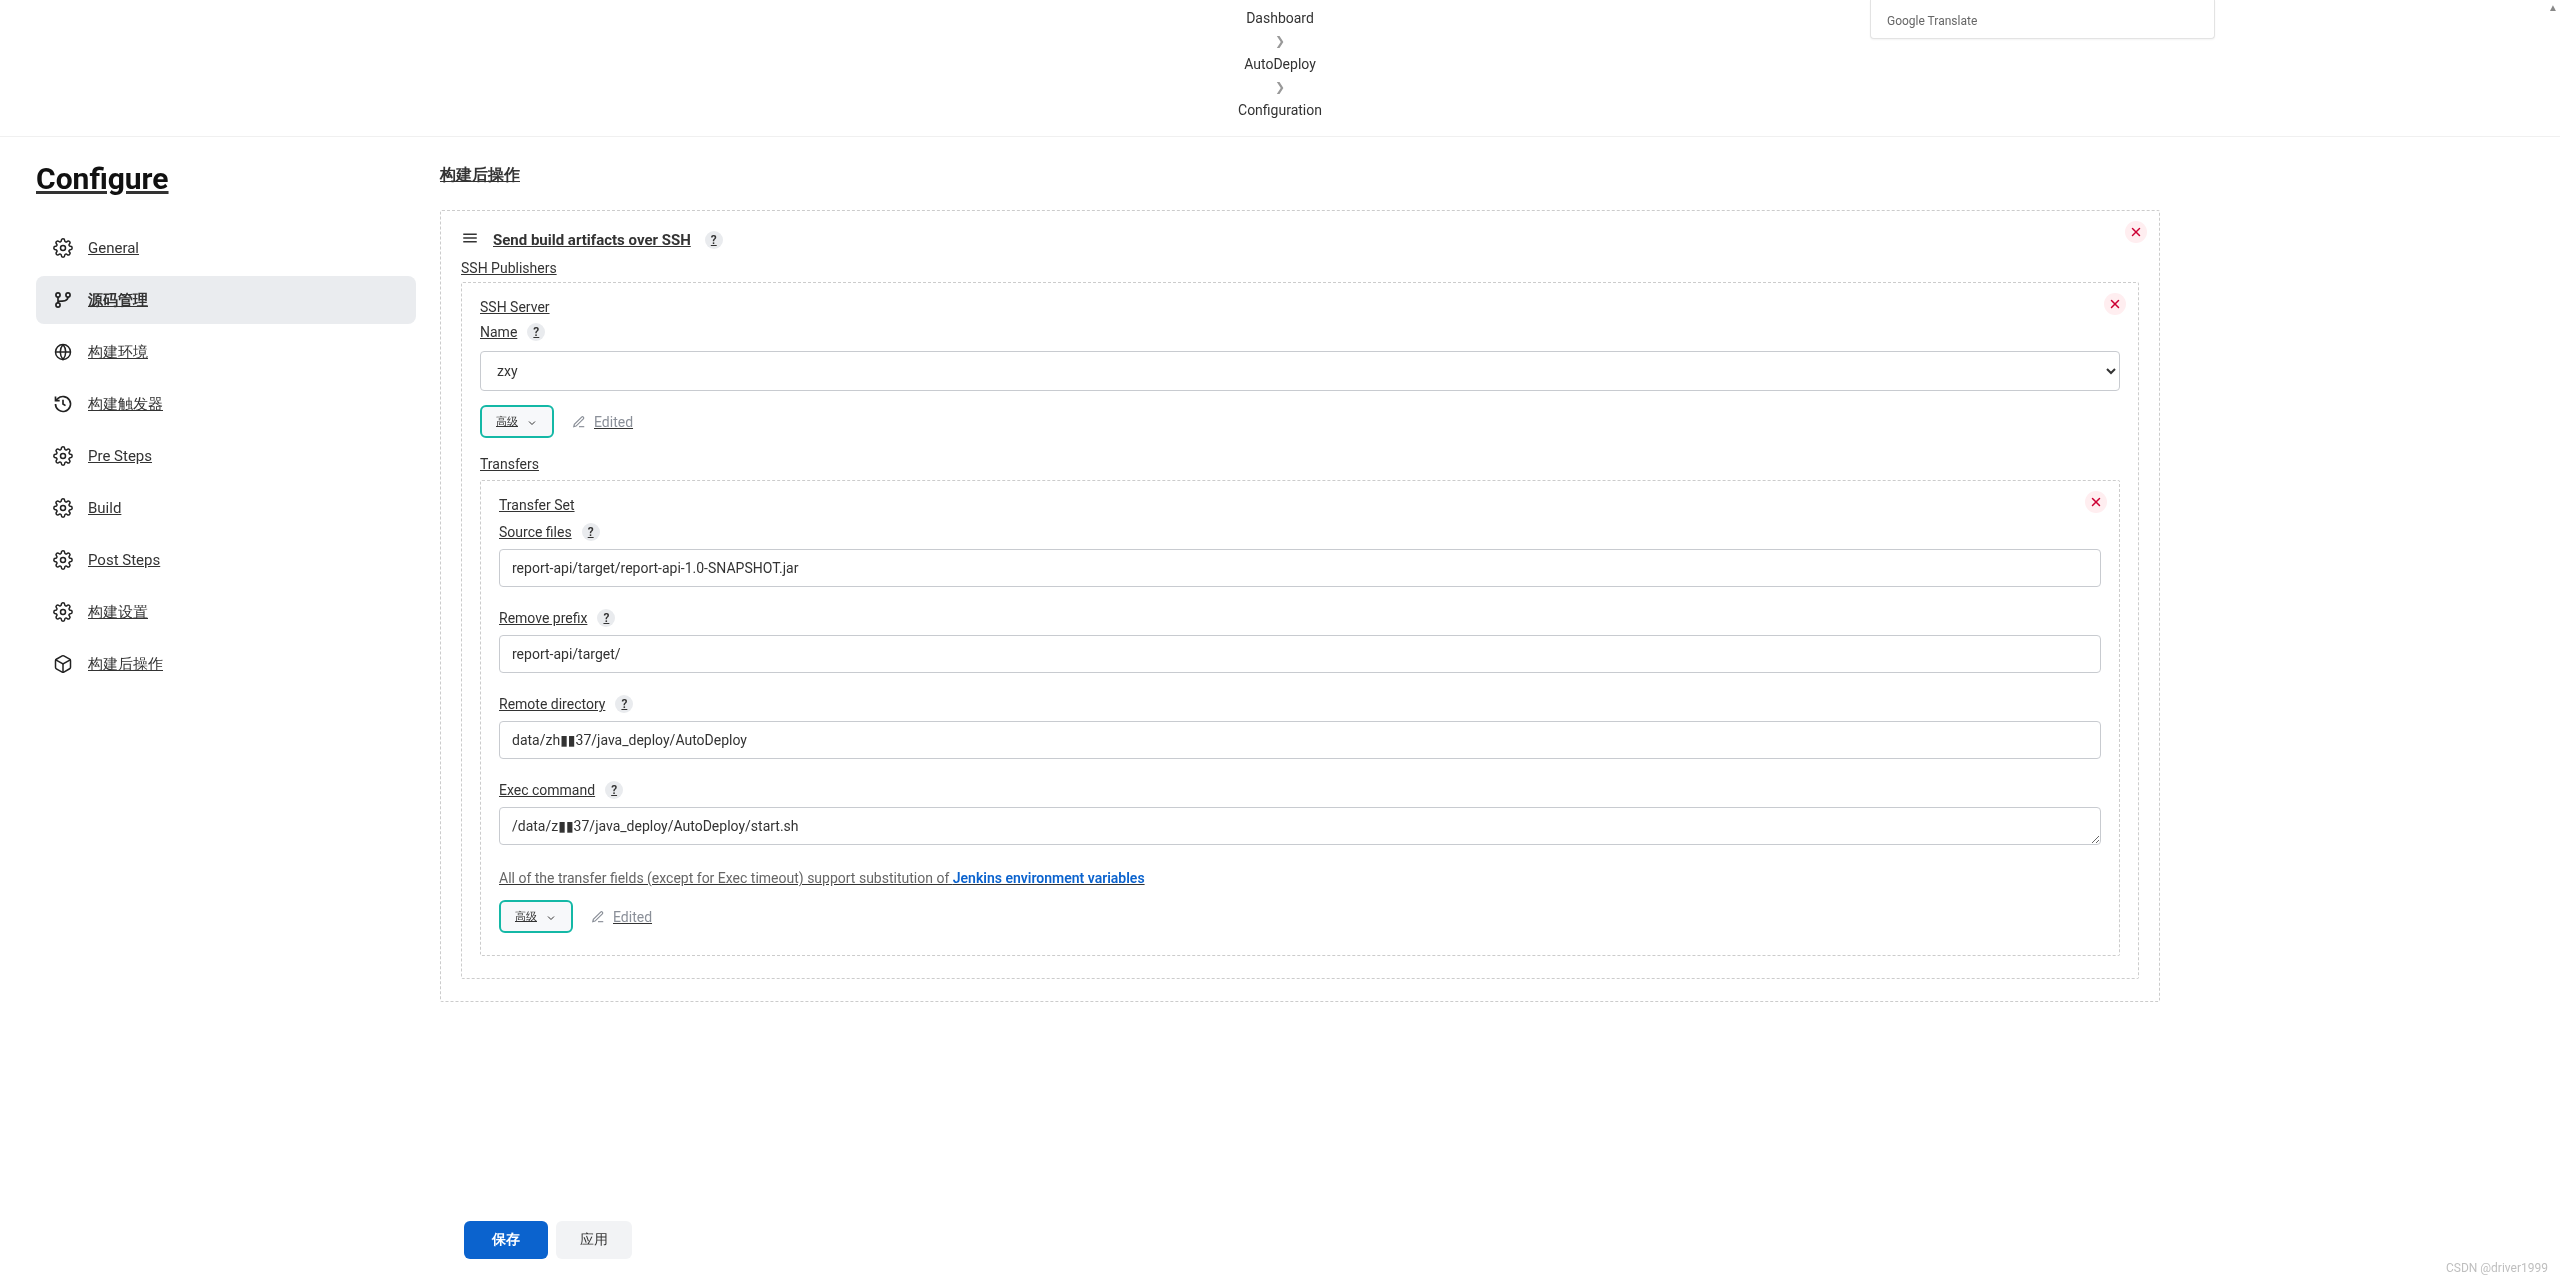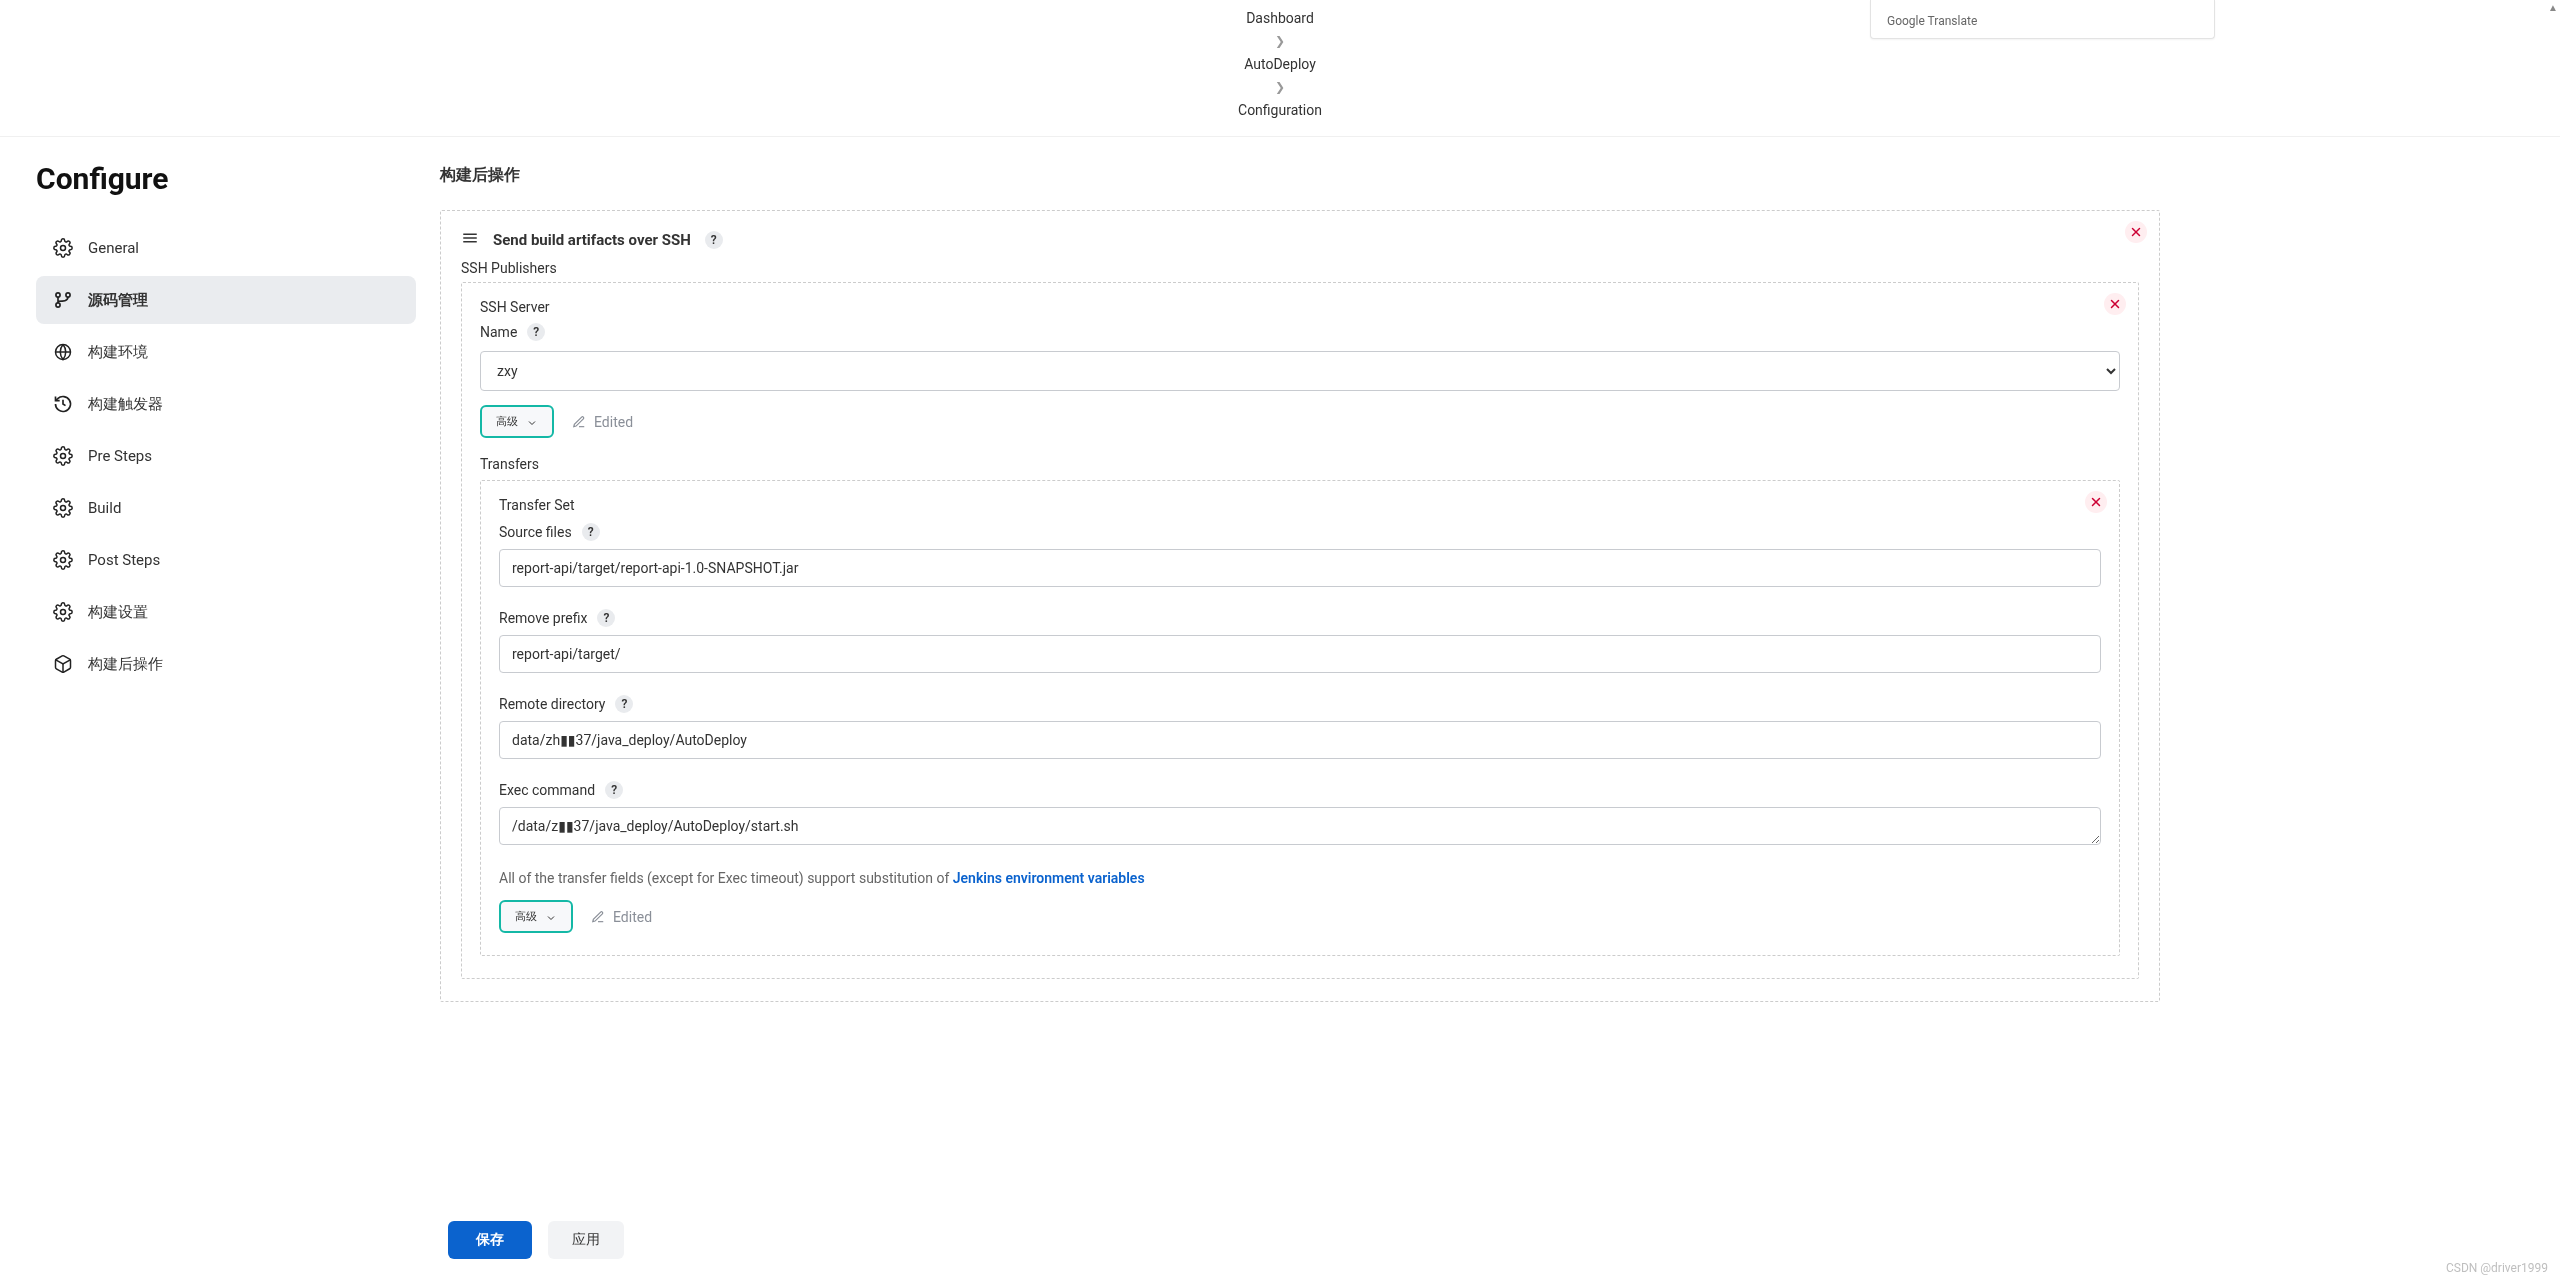--- a/index.html
+++ b/index.html
@@ -37,21 +37,21 @@
     border: 1px solid #e3e3e3;
     border-top: none;
     border-radius: 0 0 4px 4px;
     box-shadow: 0 1px 2px rgba(0,0,0,0.05);
     font-size: 12px;
     color: #666;
     padding: 14px 16px 10px;
   }
 
   
-  .layout { display: flex; }
+  .layout { display: flex; text-decoration: underline; }
 
   .sidebar {
     width: 440px;
     padding: 24px 24px 24px 36px;
     flex-shrink: 0;
   }
   .sidebar h1 {
     font-size: 30px;
     font-weight: 700;
     margin-bottom: 28px;
@@ -217,26 +217,26 @@
     font-size: 14px;
     color: #666;
     margin-top: 22px;
   }
   .hint .link { color: #0b63ce; font-weight: 600; }
 
   
   .action-bar {
     position: fixed;
     bottom: 0;
-    left: 424px;
+    left: 440px;
     right: 0;
     background: #fff;
     padding: 20px 24px;
     display: flex;
-    gap: 16px;
+    gap: 8px;
   }
   .btn-primary {
     background: #0b63ce;
     color: #fff;
     border: none;
     border-radius: 6px;
     padding: 10px 28px;
     font-size: 14px;
     font-weight: 600;
     cursor: pointer;

